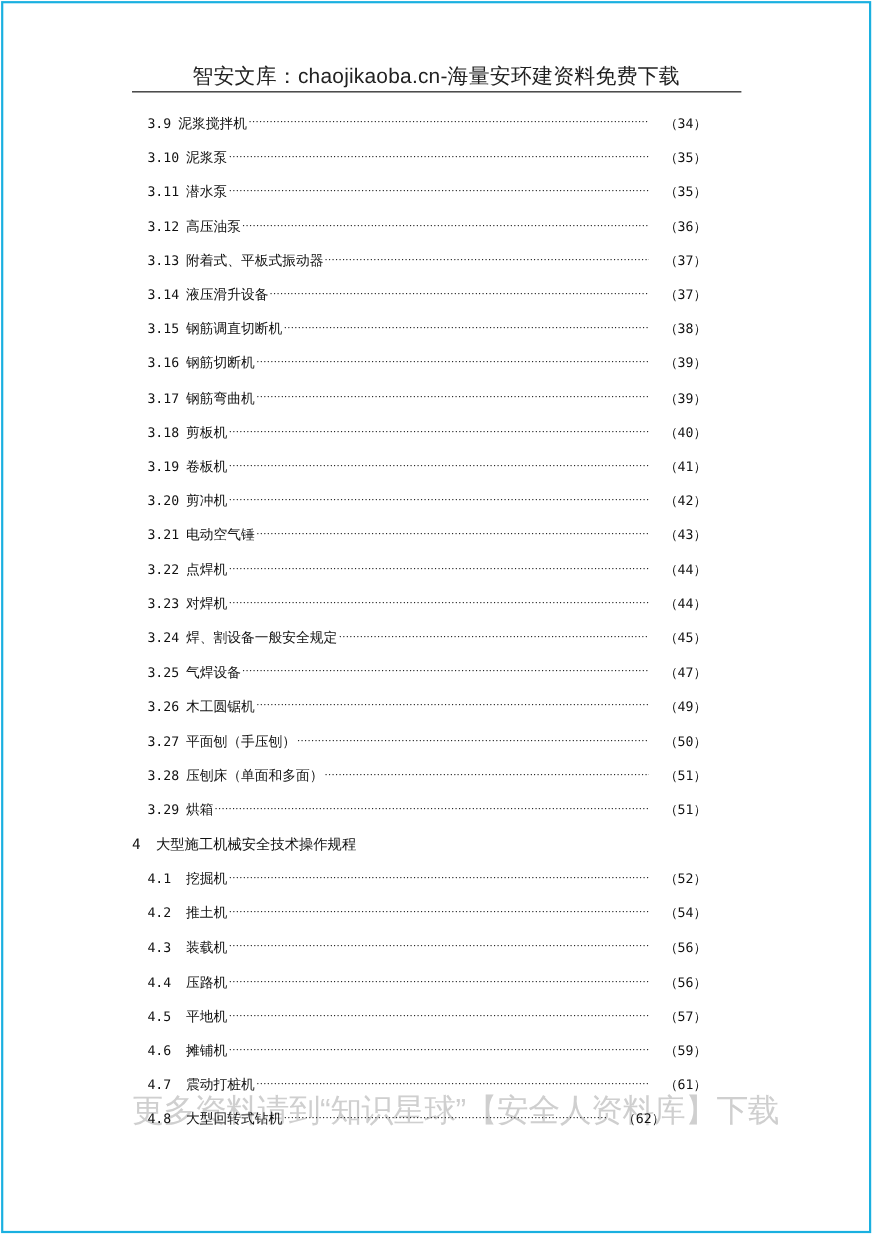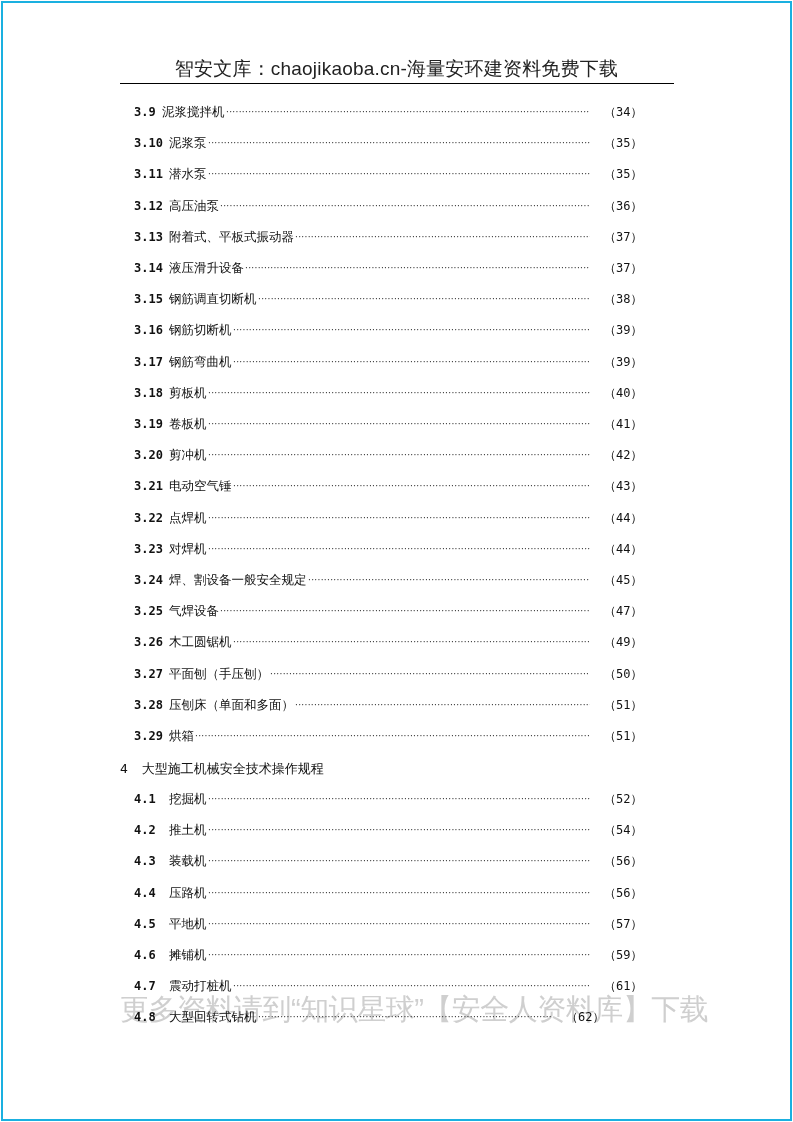--- a/index.html
+++ b/index.html
@@ -4,21 +4,21 @@
 <style>
   html, body { margin:0; padding:0; background:#ffffff; }
   body { width:793px; height:1122px; position:relative; overflow:hidden;
          font-family:"DejaVu Serif","Liberation Serif",serif; color:#111; }
   .page-frame { position:absolute; left:1px; top:1px; width:787px; height:1116px;
                 border:2px solid #1ab0e0; box-sizing:content-box; }
   .header-title { position:absolute; left:120px; width:553px; top:56px; text-align:center;
                   font-family:Liberation Sans, sans-serif; font-size:19px; color:#222; letter-spacing:0.2px; white-space:nowrap; }
   .header-rule { position:absolute; left:120px; width:554px; top:83px; height:0; border-top:1.5px solid #000; }
   .toc-row { position:absolute; left:134px; width:500px; height:18px; font-size:12.5px; line-height:18px; white-space:nowrap; }
-  .toc-row .num { display:inline-block; font-family:"DejaVu Sans Mono","Liberation Mono",monospace; font-size:12px;font-weight:bold; }
+  .toc-row .num { display:inline-block; font-family:"DejaVu Sans Mono","Liberation Mono",monospace; font-size:12px; }
   .toc-row .title { font-family:"DejaVu Sans","Liberation Sans",sans-serif; font-size:12.5px; }
   .toc-row .leader { position:absolute; top:0; height:18px; overflow:hidden; letter-spacing:0.3px; font-size:9px; line-height:18px; color:#222; }
   .toc-row .page { position:absolute; left:470px; top:0; font-family:"DejaVu Sans Mono","Liberation Mono",monospace; font-size:12px; }
   .chapter { position:absolute; left:120px; top:760px; font-size:13px; line-height:18px; font-family:"DejaVu Sans","Liberation Sans",sans-serif; white-space:nowrap; }
   .chapter .num { font-family:"DejaVu Sans Mono","Liberation Mono",monospace; margin-right:14px; }
   .watermark { position:absolute; left:120px; top:990px; width:560px; font-family:Liberation Sans, sans-serif;
                font-size:29px; color:#cfcfcf; white-space:nowrap; letter-spacing:-0.5px; pointer-events:none; z-index:0; }
   .toc-row.over { z-index:1; }
 </style>
 </head>

